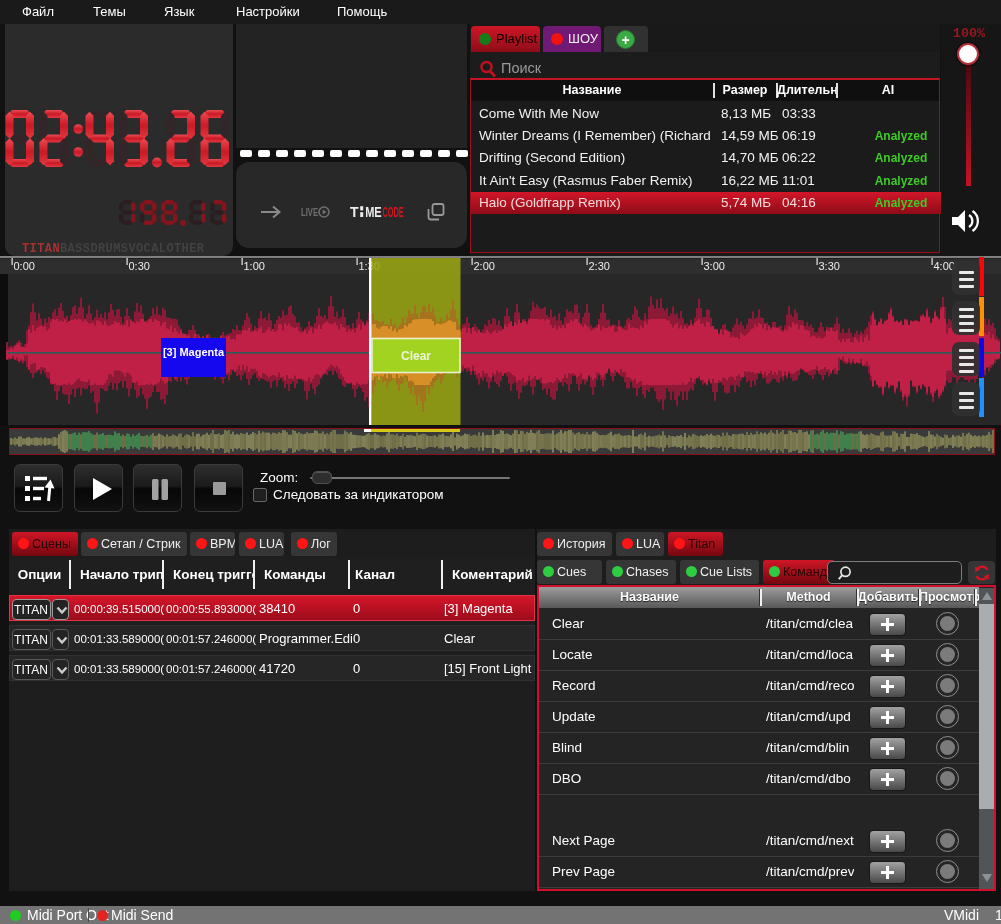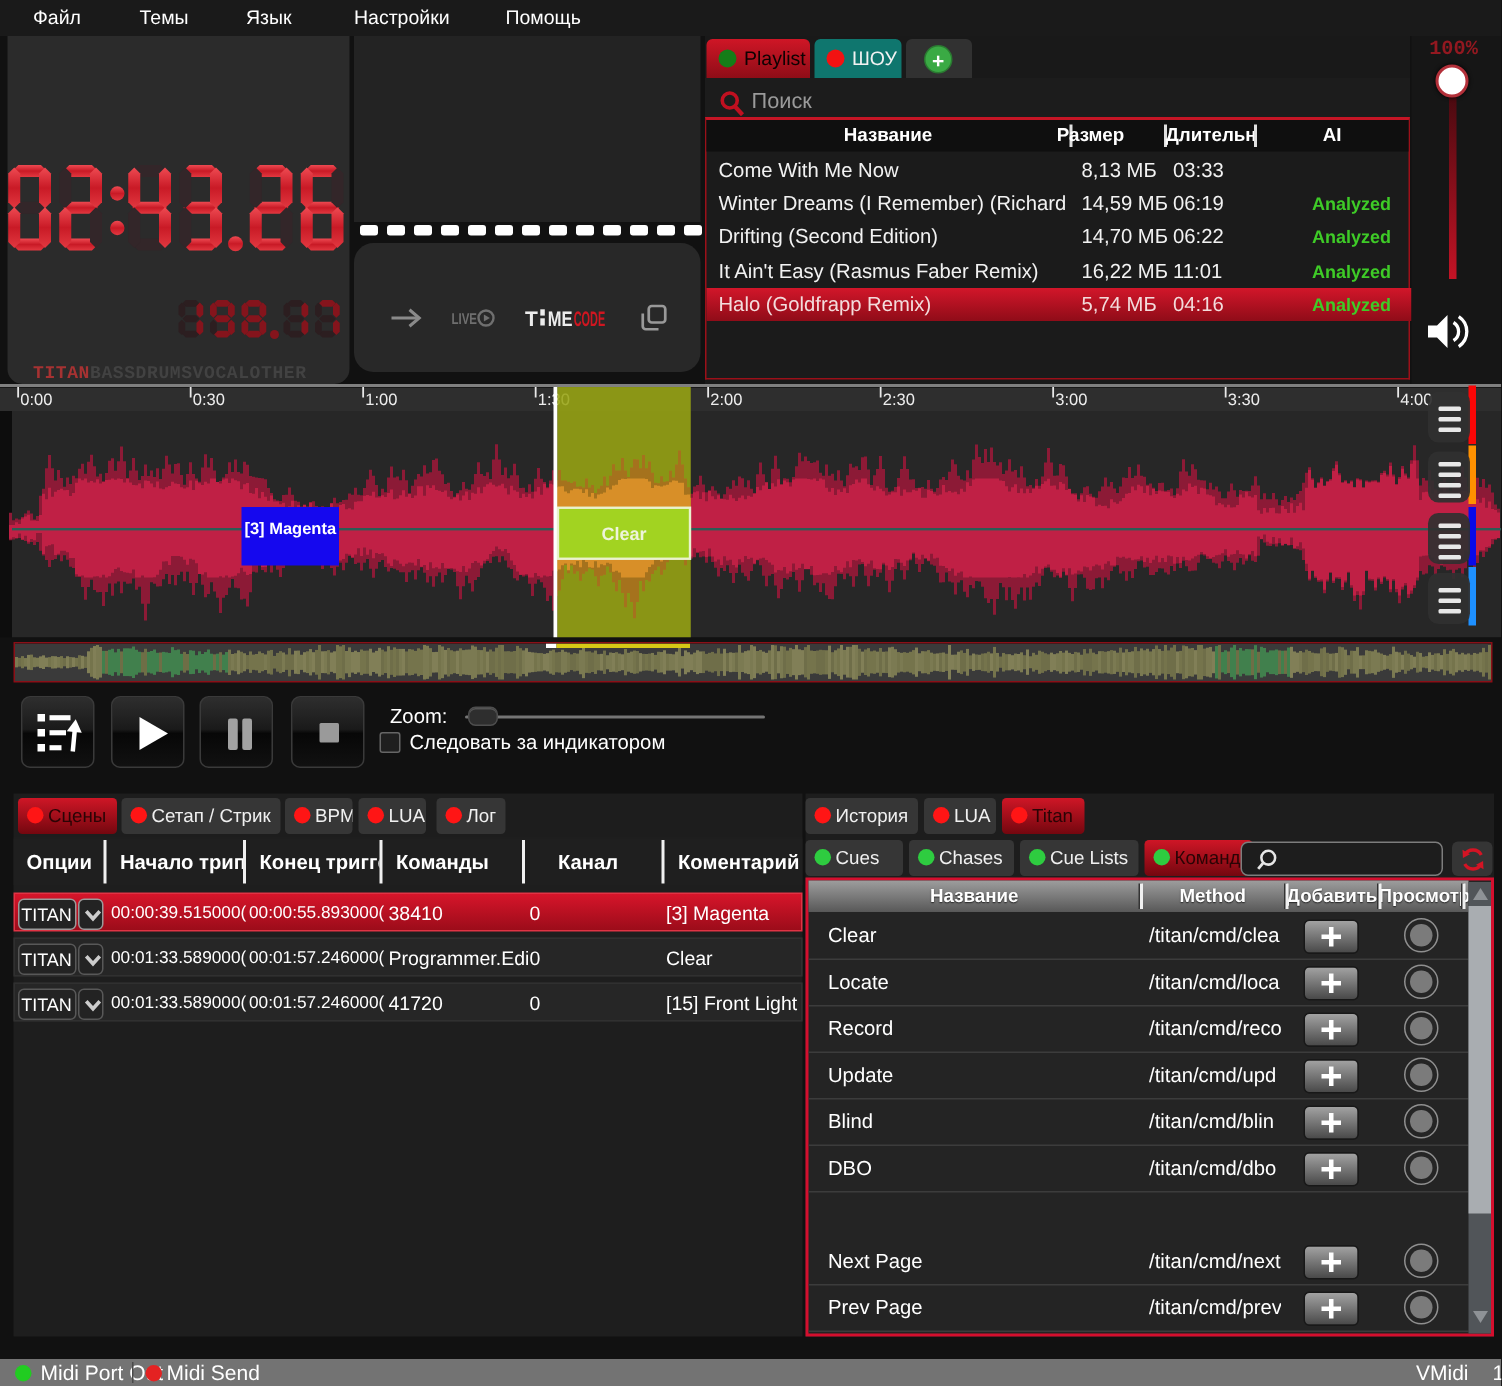--- a/index.html
+++ b/index.html
@@ -149,38 +149,38 @@
         <rect x="6.5" y="2" width="11" height="11" rx="2" stroke="#999" stroke-width="1.8" fill="none"></rect>
         <path d="M13 17.5 H4.5 A2 2 0 0 1 2.5 15.5 V7" stroke="#999" stroke-width="1.8" fill="none"></path>
       </svg>
     </div>
 
 <div class="abs" style="left:470px;top:24px;width:470px;height:232px;background:#191919"></div>
 <div style="position:absolute;left:471px;top:26px;width:69px;height:26px;background:linear-gradient(180deg,#cf1626,#8e0d17);color:#0d0202;border-radius:4px 4px 0 0;font-size:13px;line-height:26px;overflow:hidden">
       <span style="position:absolute;left:8px;top:7px;width:12px;height:12px;border-radius:50%;background:#157d18"></span>
       <span style="position:absolute;left:25px;white-space:nowrap">Playlist</span>
     </div>
-    <div style="position:absolute;left:543px;top:26px;width:58px;height:26px;background:#0f766e;color:#f2f2f2;border-radius:4px 4px 0 0;font-size:13px;line-height:26px;overflow:hidden">
+    <div style="position:absolute;left:543px;top:26px;width:58px;height:26px;background:#701a75;color:#f2f2f2;border-radius:4px 4px 0 0;font-size:13px;line-height:26px;overflow:hidden">
       <span style="position:absolute;left:8px;top:7px;width:12px;height:12px;border-radius:50%;background:#f21212"></span>
       <span style="position:absolute;left:25px;white-space:nowrap">ШОУ</span>
     </div>
     <div style="position:absolute;left:604px;top:26px;width:44px;height:26px;background:#313131;border-radius:4px 4px 0 0">
       <span style="position:absolute;left:12px;top:4px;width:19px;height:19px;border-radius:50%;background:#3aaa44;border:1px solid #2a7a31;color:#fff;font-size:14px;font-weight:bold;line-height:18px;text-align:center">+</span>
     </div>
 <div class="abs" style="left:470px;top:52px;width:470px;height:26px;background:#1c1c1c"></div>
 <svg width="18" height="18" viewBox="0 0 18 18" style="position:absolute;left:479px;top:60px">
       <circle cx="7.5" cy="7" r="5" stroke="#c01020" stroke-width="2.4" fill="none"></circle>
       <line x1="11" y1="11" x2="16" y2="16.5" stroke="#c01020" stroke-width="2.8"></line>
     </svg>
 <div class="abs" style="left:501px;top:60px;color:#9a9a9a;font-size:14.5px">Поиск</div>
 <div class="abs" style="left:470px;top:78px;width:470px;height:175px;border:1px solid #9c1019;border-top:2px solid #c51525;background:#1b1b1b">
   <div class="abs" style="left:0;top:0;width:468px;height:21px;background:#0f0f0f;color:#fff;font-weight:bold;font-size:12.5px;line-height:21px">
     <span class="abs" style="left:0;width:242px;text-align:center">Название</span>
     <span class="abs" style="left:242px;width:1.5px;height:15px;top:3px;background:#e0e0e0"></span>
-    <span class="abs" style="left:225px;width:62px;text-align:center">Размер</span>
+    <span class="abs" style="left:243px;width:62px;text-align:center">Размер</span>
     <span class="abs" style="left:305px;width:1.5px;height:15px;top:3px;background:#e0e0e0"></span>
     <span class="abs" style="left:306px;width:59px;text-align:center">Длительн</span>
     <span class="abs" style="left:365px;width:1.5px;height:15px;top:3px;background:#e0e0e0"></span>
     <span class="abs" style="left:366px;width:102px;text-align:center">AI</span>
   </div>
   <div class="abs" style="left:0;top:-78px;width:468px">
         <div style="position:absolute;left:0;top:101.0px;width:470px;height:22.2px; color:#f2f2f2;font-size:13.5px;line-height:22.2px">
           <span style="position:absolute;left:8px;width:232px;white-space:nowrap;overflow:hidden">Come With Me Now</span>
           <span style="position:absolute;left:250px">8,13 МБ</span>
           <span style="position:absolute;left:311px">03:33</span>
@@ -860,21 +860,21 @@
       <span style="position:absolute;left:20px;white-space:nowrap">Лог</span>
     </div>
 <div style="position:absolute;left:9px;top:559px;width:526px;height:31px;background:#1f1f1f;color:#fff;font-weight:bold;font-size:13.5px">
       <div style="position:absolute;left:1px;top:0;width:59px;height:31px;text-align:center;line-height:31px;overflow:hidden;white-space:nowrap">Опции</div>
       <div style="position:absolute;left:60px;top:0;width:93px;height:31px;padding-left:11px;text-align:left;line-height:31px;overflow:hidden;white-space:nowrap">Начало трип</div>
       <div style="position:absolute;left:60px;top:1px;width:1.5px;height:29px;background:#f0f0f0"></div>
       <div style="position:absolute;left:153px;top:0;width:91px;height:31px;padding-left:11px;text-align:left;line-height:31px;overflow:hidden;white-space:nowrap">Конец тригге</div>
       <div style="position:absolute;left:153px;top:1px;width:1.5px;height:29px;background:#f0f0f0"></div>
       <div style="position:absolute;left:244px;top:0;width:95px;height:31px;padding-left:11px;text-align:left;line-height:31px;overflow:hidden;white-space:nowrap">Команды</div>
       <div style="position:absolute;left:244px;top:1px;width:1.5px;height:29px;background:#f0f0f0"></div>
-      <div style="position:absolute;left:339px;top:0;width:76px;height:31px;padding-left:24px;text-align:left;line-height:31px;overflow:hidden;white-space:nowrap">Канал</div>
+      <div style="position:absolute;left:339px;top:0;width:76px;height:31px;padding-left:7px;text-align:left;line-height:31px;overflow:hidden;white-space:nowrap">Канал</div>
       <div style="position:absolute;left:339px;top:1px;width:1.5px;height:29px;background:#f0f0f0"></div>
       <div style="position:absolute;left:432px;top:0;width:94px;height:31px;padding-left:11px;text-align:left;line-height:31px;overflow:hidden;white-space:nowrap">Коментарий</div>
       <div style="position:absolute;left:432px;top:1px;width:1.5px;height:29px;background:#f0f0f0"></div>
     </div>
 <div style="position:absolute;left:9px;top:595px;width:526px;height:26px;background:linear-gradient(180deg,#d6152a,#9c0c1a);border:1px solid #e03344;color:#fff;font-size:13px;line-height:26px">
       <span style="position:absolute;left:1.5px;top:2.5px;width:39px;height:21px;background:#232323;border:1px solid #9a9a9a;border-radius:4px;color:#fff;font-size:12px;line-height:21px;text-align:center">TITAN</span>
       <span style="position:absolute;left:42px;top:2.5px;width:17px;height:21px;background:#232323;border:1px solid #9a9a9a;border-radius:4px">
         <svg width="12" height="9" viewBox="0 0 12 9" style="position:absolute;left:2.5px;top:6px">
           <polyline points="1.5,1.5 6,6.5 10.5,1.5" stroke="#cccccc" stroke-width="2.4" fill="none"></polyline>
         </svg>

